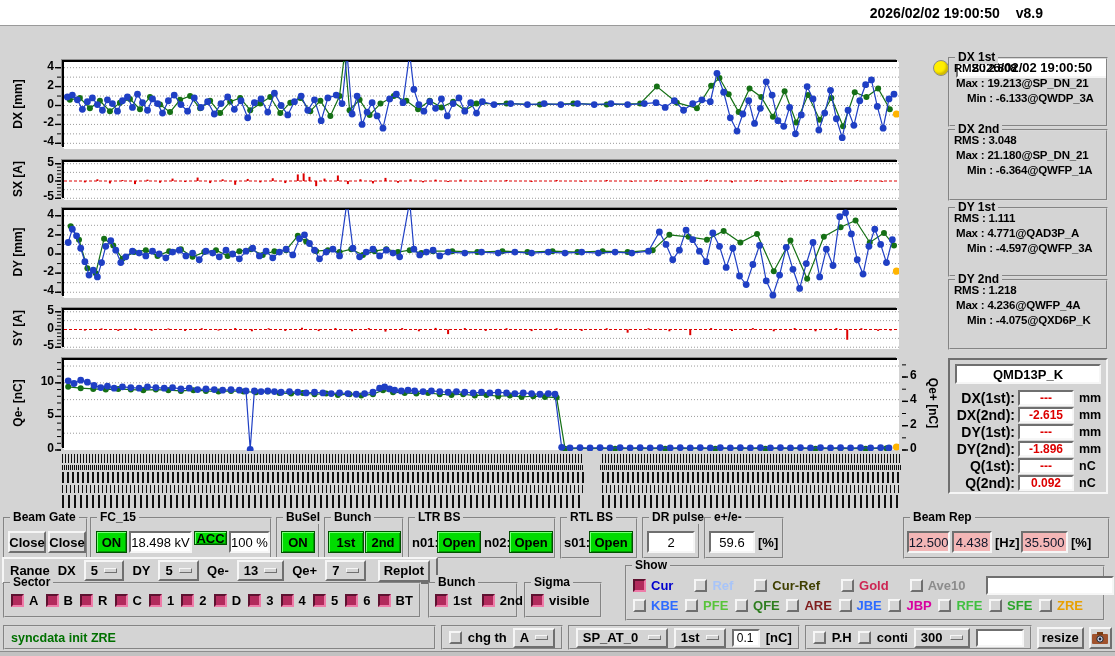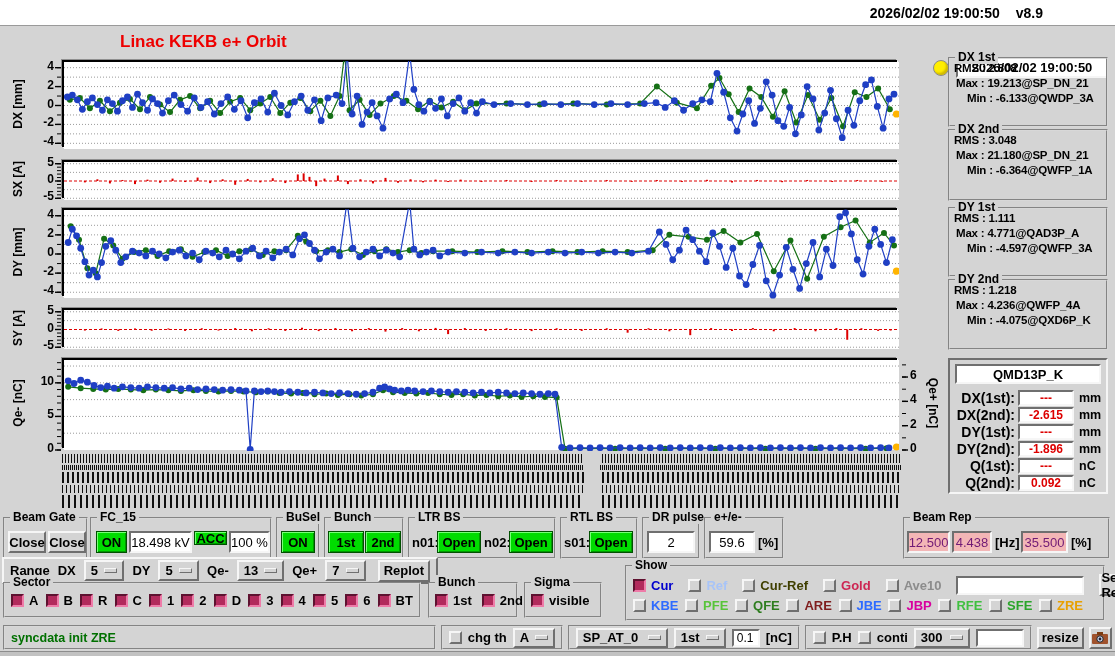--- a/index.html
+++ b/index.html
@@ -39,21 +39,21 @@
   .gt{position:absolute;top:-9px;left:5px;background:#d4d4d4;padding:0 3px;font-weight:bold;font-size:12px;white-space:nowrap}
   
   .btn{background:#d4d4d4;border-top:2px solid #f6f6f6;border-left:2px solid #f6f6f6;
     border-bottom:2px solid #6f6f6f;border-right:2px solid #6f6f6f;
     display:flex;align-items:center;justify-content:center;font-weight:bold;font-size:13px;cursor:pointer}
   .onbtn{background:#00dc00;border:1px solid #005000;box-shadow:inset 1px 1px 0 #77ff77,inset -1px -1px 0 #009900;
     display:flex;align-items:center;justify-content:center;font-weight:bold;font-size:13px}
   .fld{background:#fff;border-top:2px solid #6f6f6f;border-left:2px solid #6f6f6f;
     border-bottom:2px solid #f6f6f6;border-right:2px solid #f6f6f6;
     display:flex;align-items:center;justify-content:center;font-weight:normal;font-size:13px}
-  .pink{background:#f3b6b6;color:#701a75}
+  .pink{background:#f3b6b6;color:#0f172a}
   .inp{background:#fff;border-top:2px solid #6f6f6f;border-left:2px solid #6f6f6f;
     border-bottom:2px solid #f6f6f6;border-right:2px solid #f6f6f6;font:12px "Liberation Sans",sans-serif;padding:0 3px}
   .dd{background:#d4d4d4;border-top:2px solid #f6f6f6;border-left:2px solid #f6f6f6;
     border-bottom:2px solid #6f6f6f;border-right:2px solid #6f6f6f;
     display:flex;align-items:center;justify-content:space-between;font-weight:bold;font-size:13px;
     padding:0 5px;cursor:pointer}
   .ddash{width:13px;height:5px;background:#d4d4d4;border-top:1px solid #f6f6f6;border-left:1px solid #f6f6f6;
     border-bottom:1px solid #6f6f6f;border-right:1px solid #6f6f6f;margin-left:6px;flex:0 0 auto}
   .cb{width:13px;height:13px;flex:0 0 auto;background:#d4d4d4;border-top:2px solid #f6f6f6;border-left:2px solid #f6f6f6;
     border-bottom:2px solid #6f6f6f;border-right:2px solid #6f6f6f;cursor:pointer}
@@ -91,21 +91,20 @@
 
 <div>
 
   <div class="titlebar">
     <span>2026/02/02 19:00:50</span>
     <span>v8.9</span>
   </div>
 
   <div class="main">
 
-    <div class="plot-title">Linac KEKB e+ Orbit</div>
     <div class="led"></div>
     <div class="clockbox">2026/02/02 19:00:50</div>
 
     <div class="panel" style="top:34px;height:87px">
         <span class="ylabel">DX [mm]</span>
         <svg class="plotsvg" width="835" height="87">
           <rect x="0" y="0" width="835" height="87" fill="#ffffff"></rect>
           <line x1="0" x2="835" y1="81.32608695652175" y2="81.32608695652175" stroke="#9a9a9a" stroke-dasharray="1 2"></line>
           <line x1="0" x2="835" y1="71.86956521739131" y2="71.86956521739131" stroke="#9a9a9a" stroke-dasharray="1 2"></line>
           <line x1="0" x2="835" y1="62.41304347826087" y2="62.41304347826087" stroke="#9a9a9a" stroke-dasharray="1 2"></line>
@@ -1132,21 +1131,21 @@
       <div class="abs" style="left:5px;top:9px;display:flex">
         <span class="item">
             <span class="cb checked"></span>
             <span class="cbl">visible</span>
           </span>
       </div>
     </div>
 
     <div class="grp" style="left:625px;top:539px;width:480px;height:56px">
       <span class="gt">Show</span>
-      <div class="abs" style="left:6px;top:7px;width:466px;display:flex;align-items:center;gap:15px">
+      <div class="abs" style="left:6px;top:7px;width:466px;display:flex;align-items:center;gap:21px">
         <span class="item">
             <span class="cb checked"></span>
             <span class="cbl" style="color: rgb(0, 0, 205);">Cur</span>
           </span>
         <span class="item">
             <span class="cb"></span>
             <span class="cbl" style="color: rgb(168, 196, 248);">Ref</span>
           </span>
         <span class="item">
             <span class="cb"></span>

